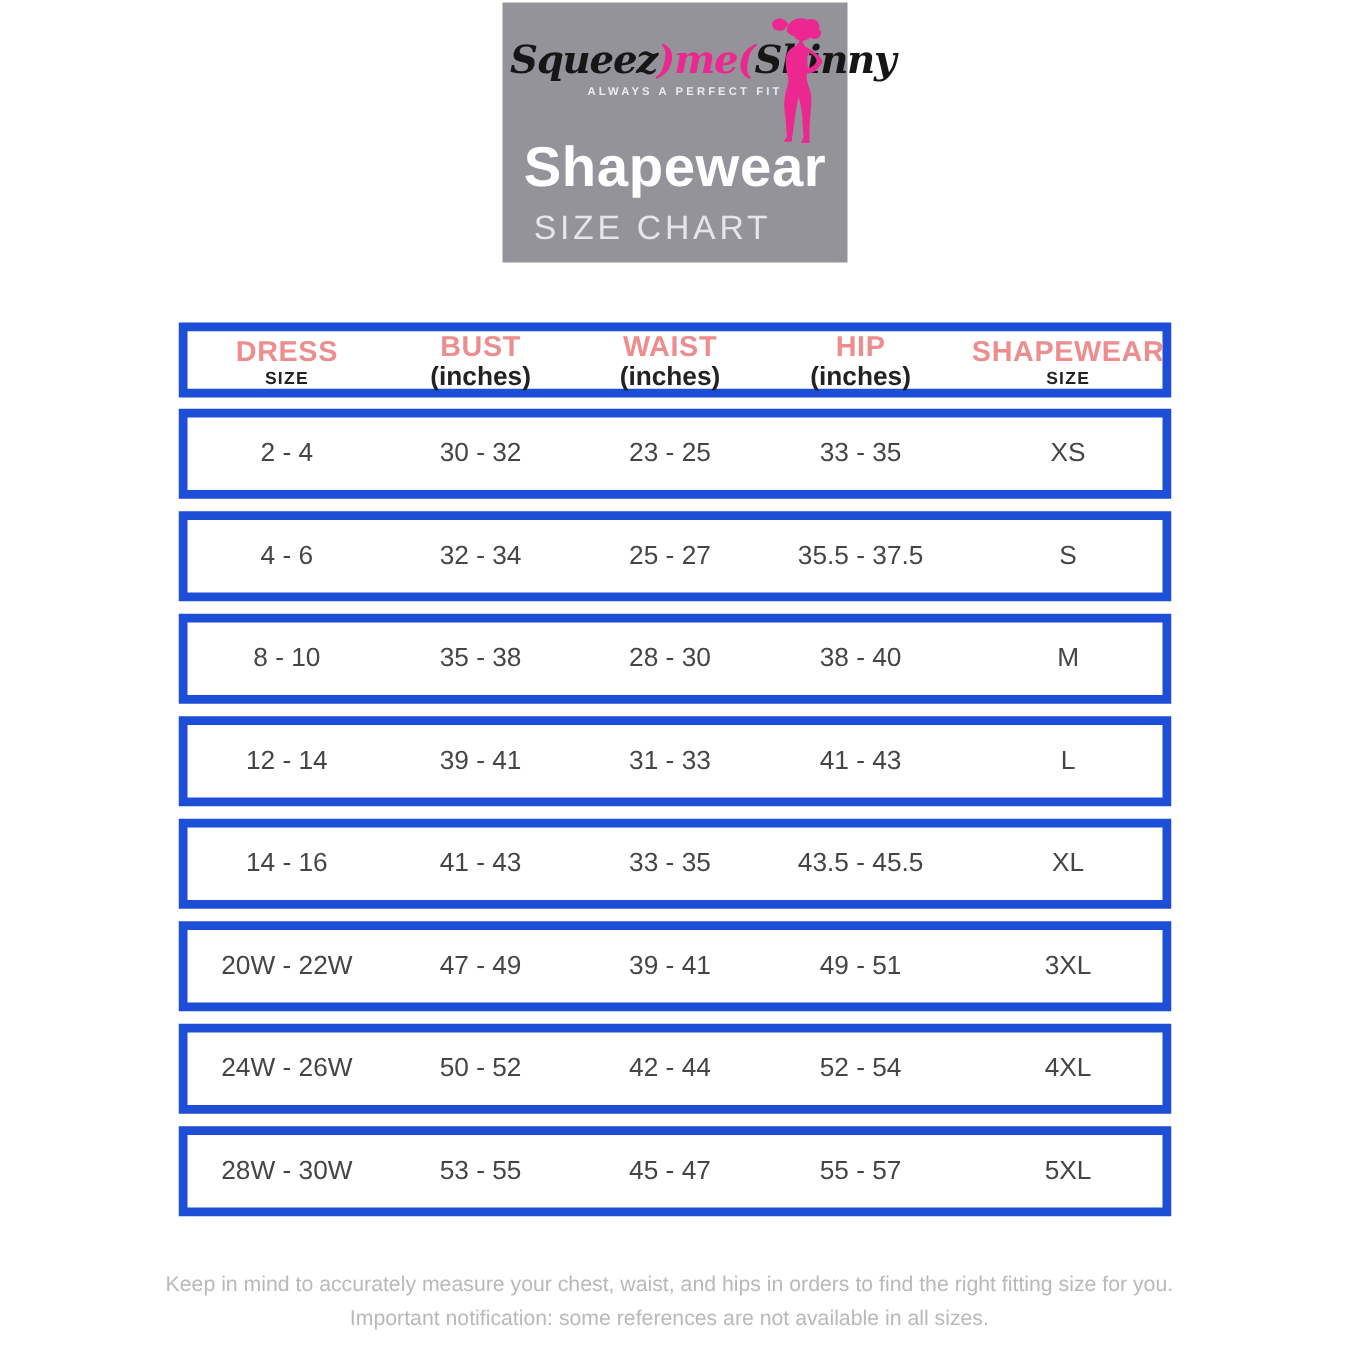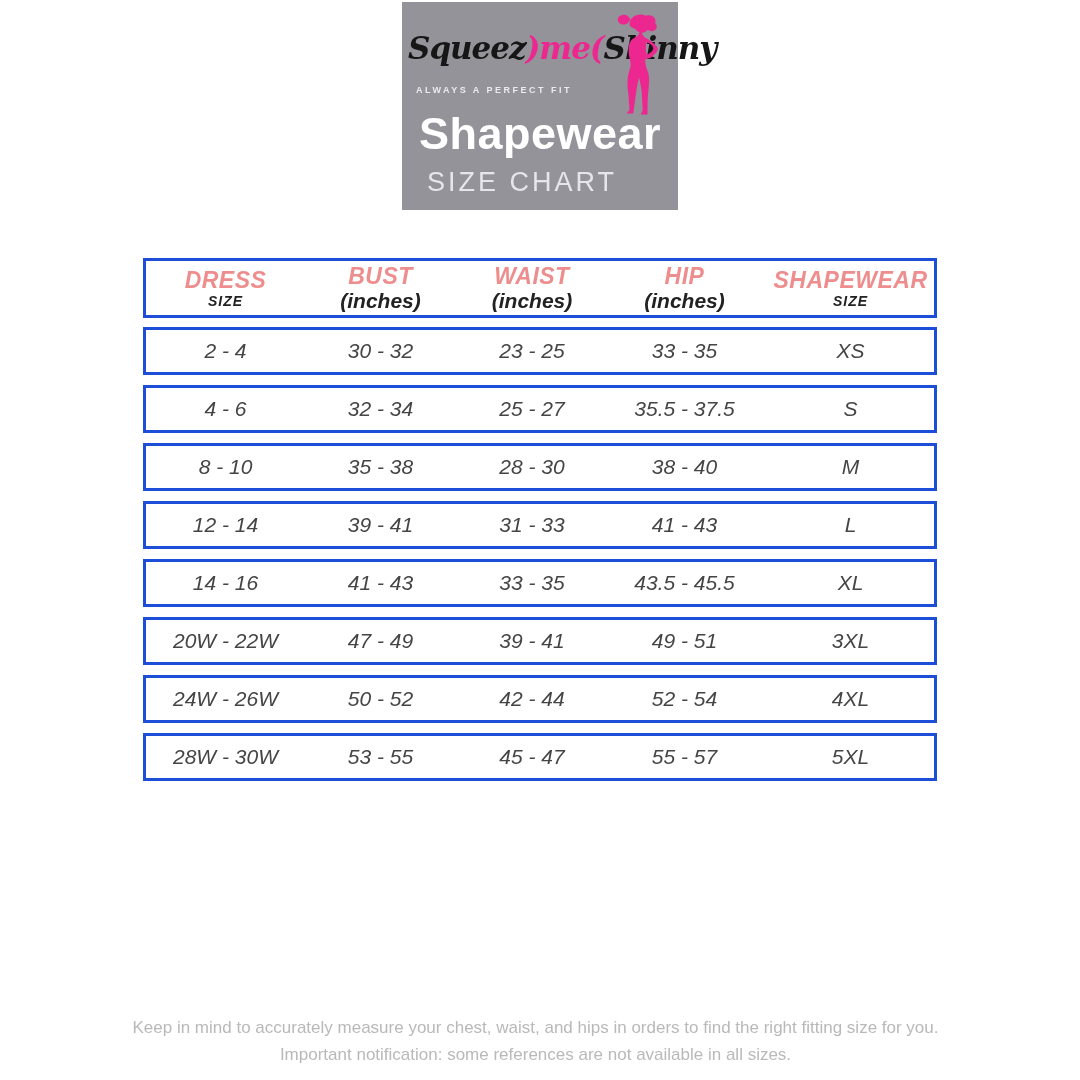--- a/index.html
+++ b/index.html
@@ -8,36 +8,36 @@
   .canvas { position:relative; width:1080px; height:1080px; background:#fff; overflow:hidden; }
 
   
   .hero { position:absolute; left:402px; top:2px; width:276px; height:208px;
           background:#95939a; }
   .logo-block { position:absolute; left:0; top:10px; width:276px; height:96px; }
   .logo-text { position:absolute; left:6px; top:18px; width:224px; text-align:center;
                font-family:"DejaVu Serif", serif; font-style:italic; font-weight:bold;
                font-size:31px; color:#161616; letter-spacing:-1px; white-space:nowrap; }
   .logo-text .pink { color:#ec2790;margin-top:48px; }
-  .tagline { position:absolute; left:14px; top:73px; width:210px; text-align:left;
+  .tagline { position:absolute; left:14px; top:56px; width:210px; text-align:right;
              font-size:9px; letter-spacing:2.5px; color:#eceaee; font-weight:bold; }
   .woman { position:absolute; right:2px; top:2px; }
 
   .hero-title { position:absolute; left:0; top:106px; width:276px; text-align:center;
                 color:#ffffff; font-size:45px; font-weight:bold; letter-spacing:0.5px; }
   .hero-sub { position:absolute; left:0; top:165px; width:240px; text-align:center;
               color:#e6e5ea; font-size:27px; font-weight:normal; letter-spacing:3px; }
 
   
   .size-table { position:absolute; left:143px; top:258px; width:794px; }
   .head-box, .row-box {
       display:grid; grid-template-columns:159px 151px 152px 153px 179px;
-      background:#ffffff; border:3px solid #1d4ed8; align-items:center;font-style:italic; }
+      background:#ffffff; border:7px solid #1d4ed8; align-items:center; }
   .head-box { height:60px; margin-bottom:9px; }
-  .row-box  { height:48px; margin-bottom:10px; }
+  .row-box  { height:72px; margin-bottom:10px; }
   .hcell { text-align:center; line-height:1.05; }
   .hcell .l1 { color:#ee8d8d; font-size:23px; font-weight:bold; letter-spacing:0.5px; }
   .hcell .l2 { color:#222222; font-size:21px; font-weight:bold; margin-top:2px; }
   .hcell.em .l2 { font-size:14px; letter-spacing:1px; }
   .cell { text-align:center; color:#454545; font-size:21px; letter-spacing:0px; }
 
   
   .footer { position:absolute; left:0; top:1014px; width:1071px; text-align:center;
             color:#b9b9b9; font-size:17px; line-height:27px; }
 </style>

